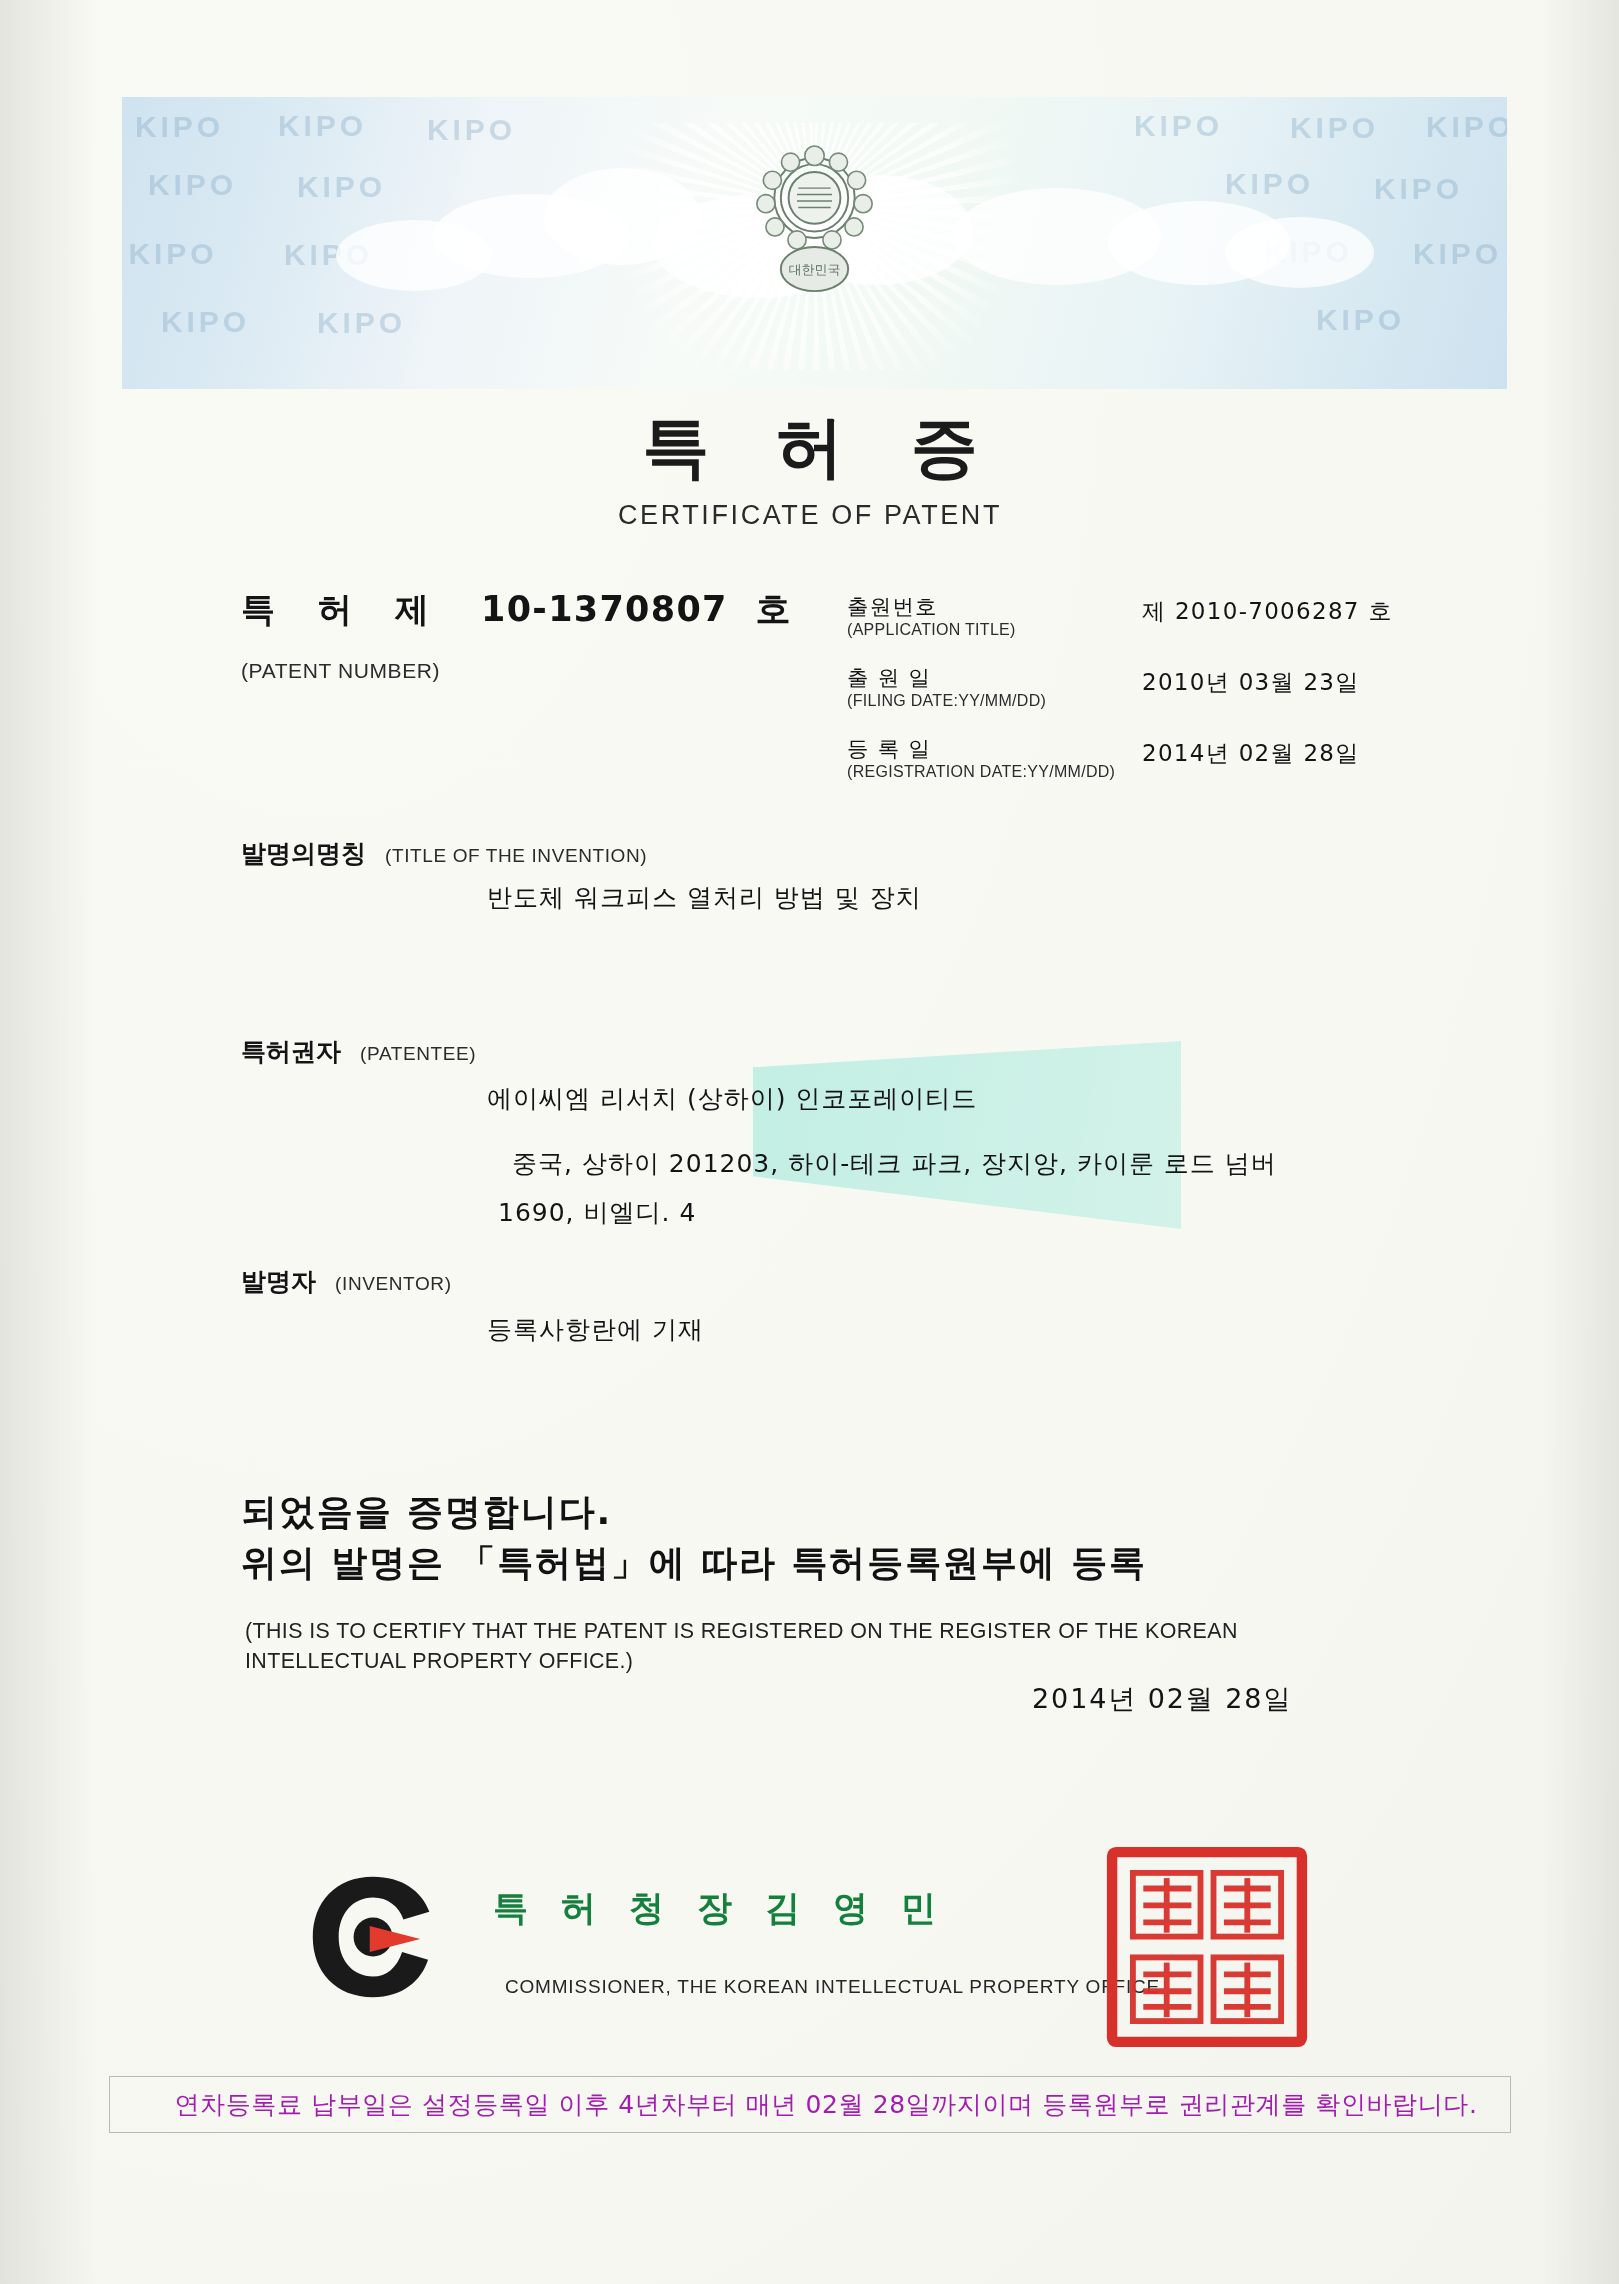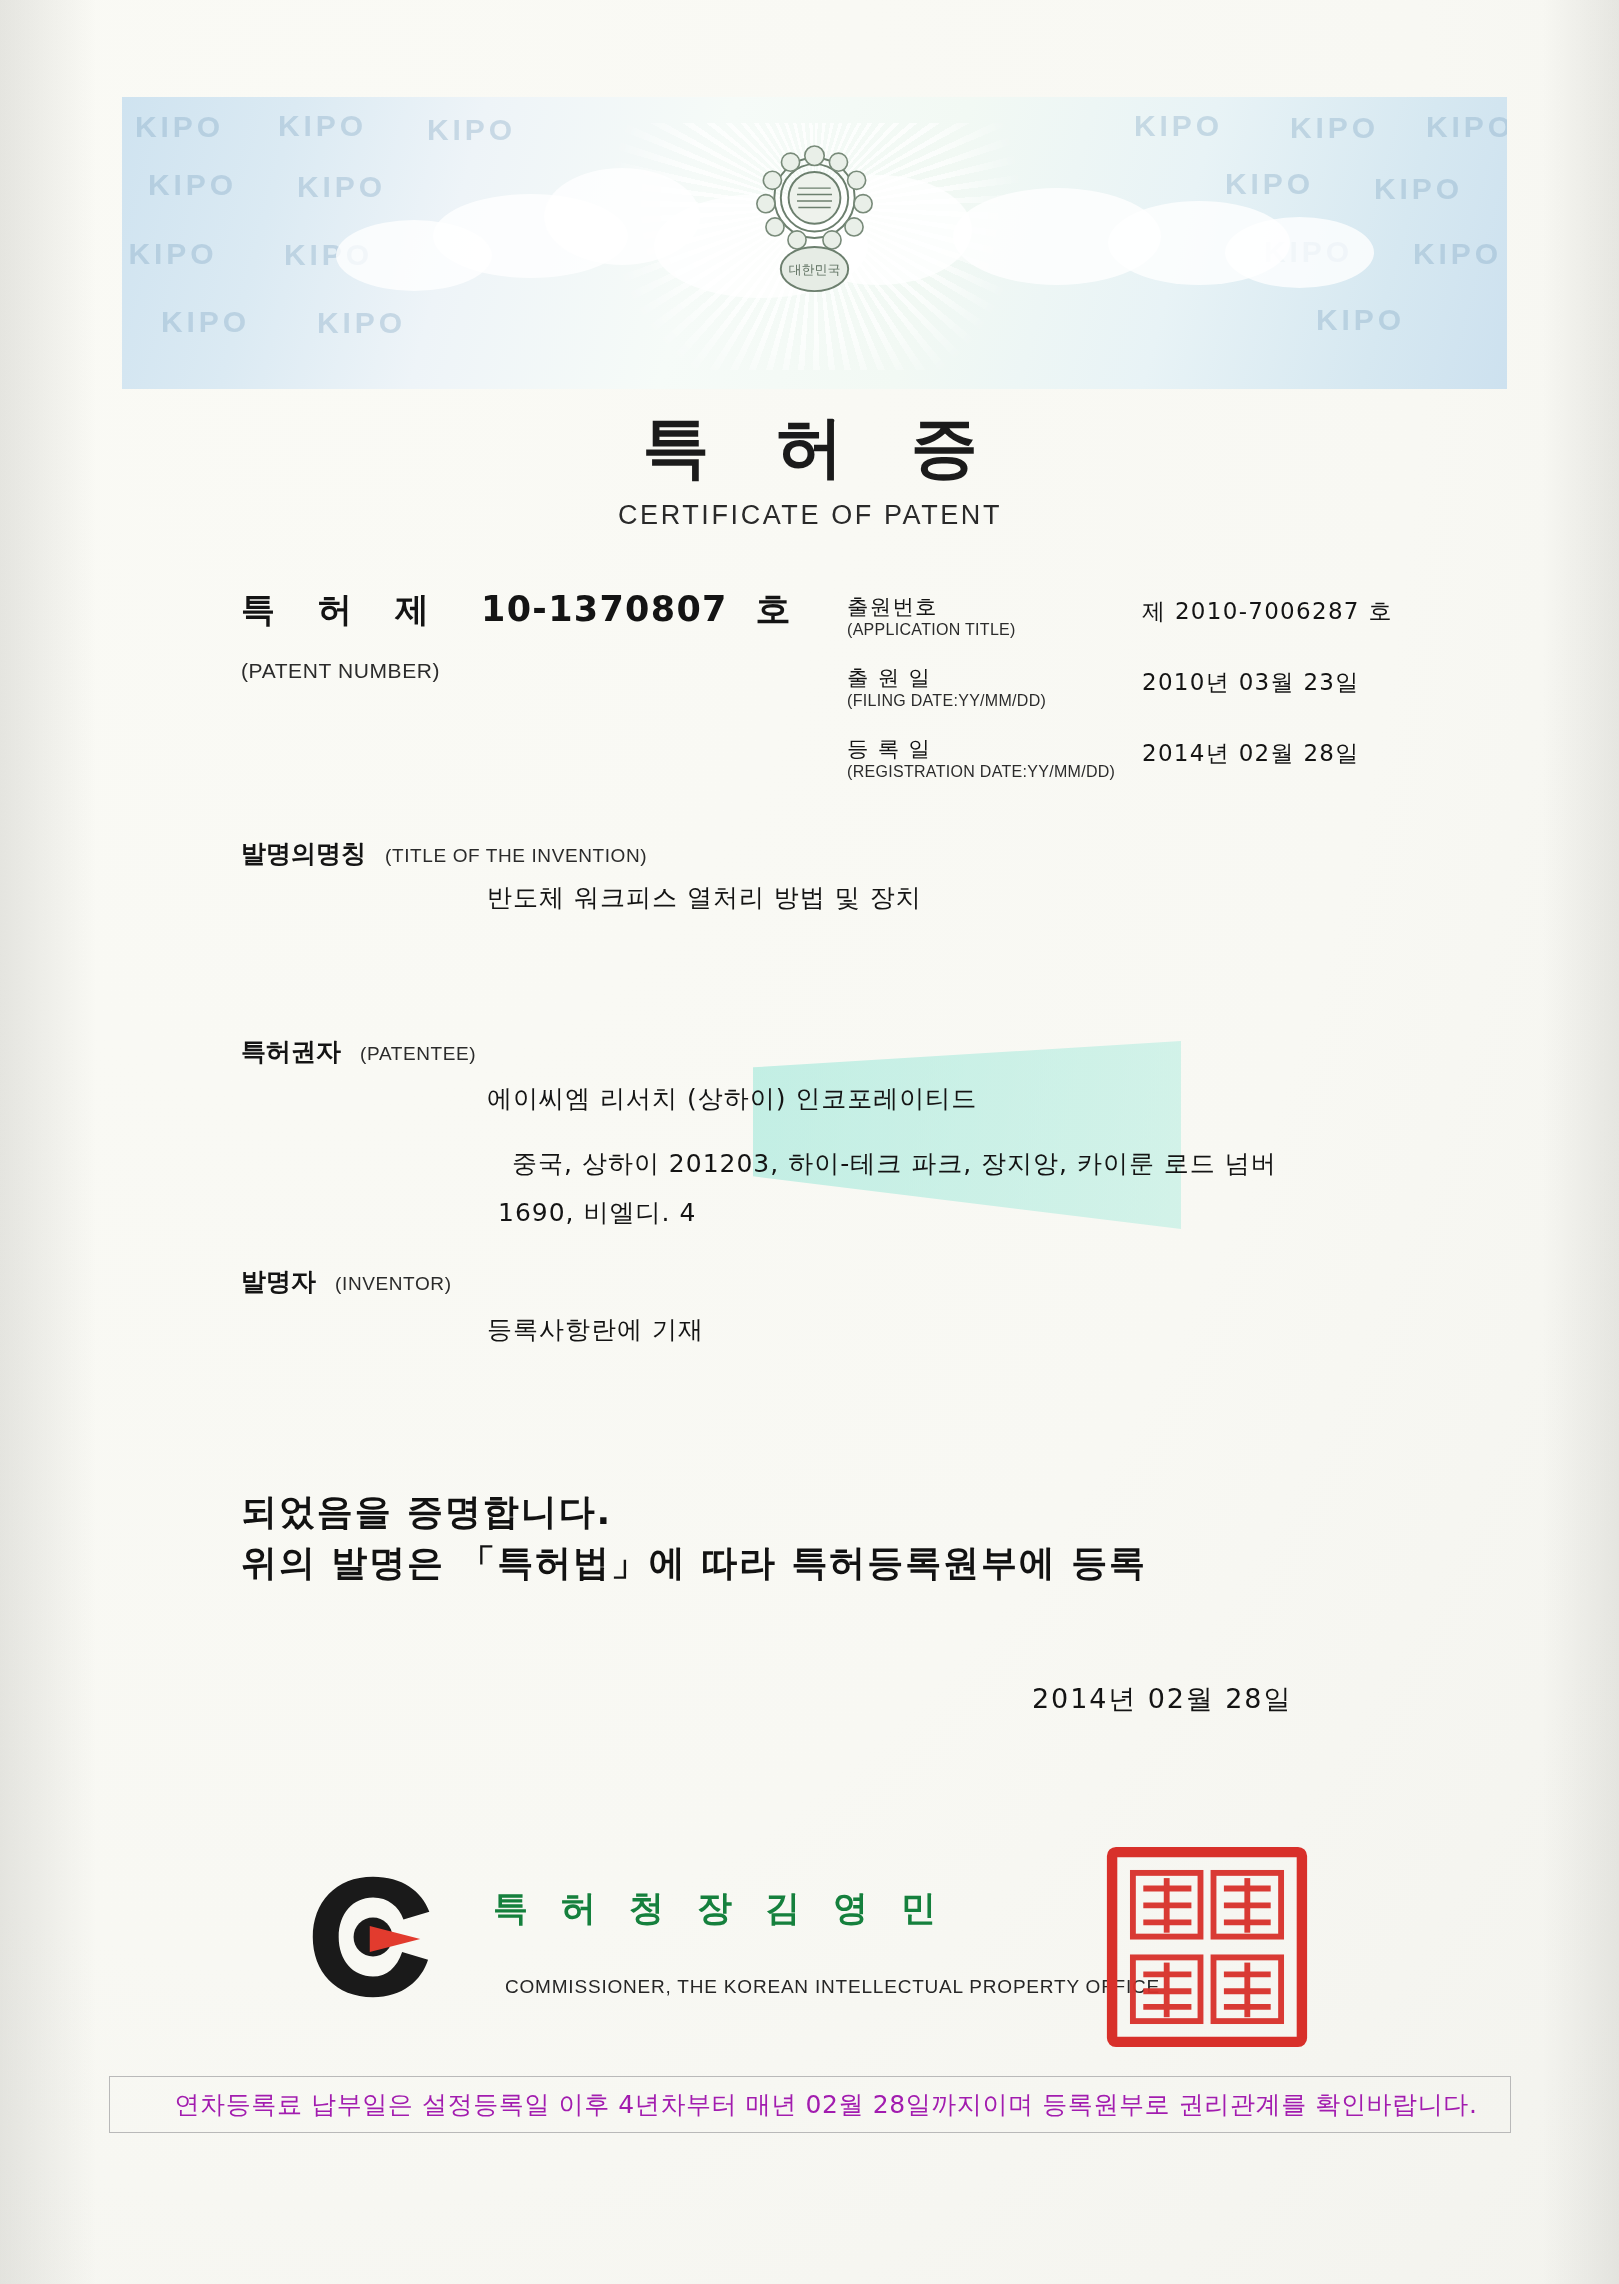--- a/index.html
+++ b/index.html
@@ -435,20 +435,24 @@
   <div class="sect-label" style="left:241px; top:1265px;">
     <span>발명자</span>
     <span class="en" style="margin-left:10.4px;">(INVENTOR)</span>
   </div>
   <div class="sect-body" style="left:487px; top:1311px;">등록사항란에 기재</div>
 
   <div class="certify-kr">
     <div>되었음을 증명합니다.</div>
     <div>위의 발명은 「특허법」에 따라 특허등록원부에 등록</div>
   </div>
+  <div class="certify-en">
+    <div>(THIS IS TO CERTIFY THAT THE PATENT IS REGISTERED ON THE REGISTER OF THE KOREAN</div>
+    <div>INTELLECTUAL PROPERTY OFFICE.)</div>
+  </div>
   <div class="certify-date">2014년   02월   28일</div>
 
   <svg class="sig-logo" viewBox="0 0 210 210">
     <path d="M105 12 C47 12 12 52 12 105 C12 158 47 198 105 198 C150 198 180 172 190 140 L150 128 C142 152 126 166 105 166 C74 166 52 141 52 105 C52 69 74 44 105 44 C128 44 145 58 152 78 L192 66 C180 34 150 12 105 12 Z" fill="#1a1a1a"></path>
     <circle cx="105" cy="105" r="30" fill="#1a1a1a"></circle>
     <path d="M100 88 L178 108 L100 128 Z" fill="#e23b2e"></path>
   </svg>
   <div class="sig-name">특 허 청 장  김 영 민</div>
   <div class="sig-en">COMMISSIONER, THE KOREAN INTELLECTUAL PROPERTY OFFICE</div>
 

